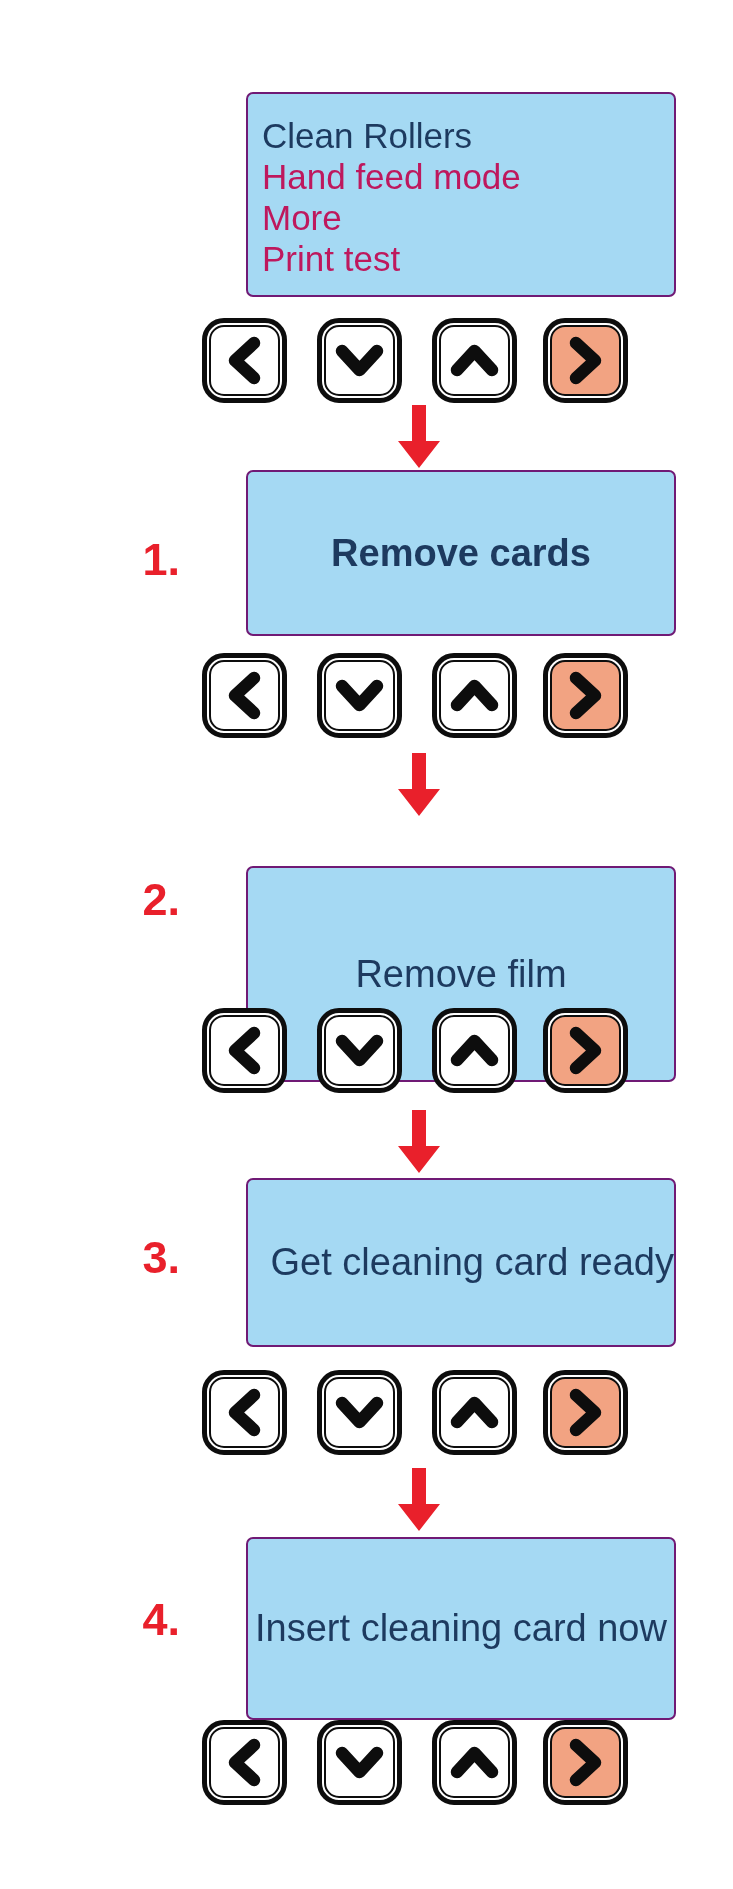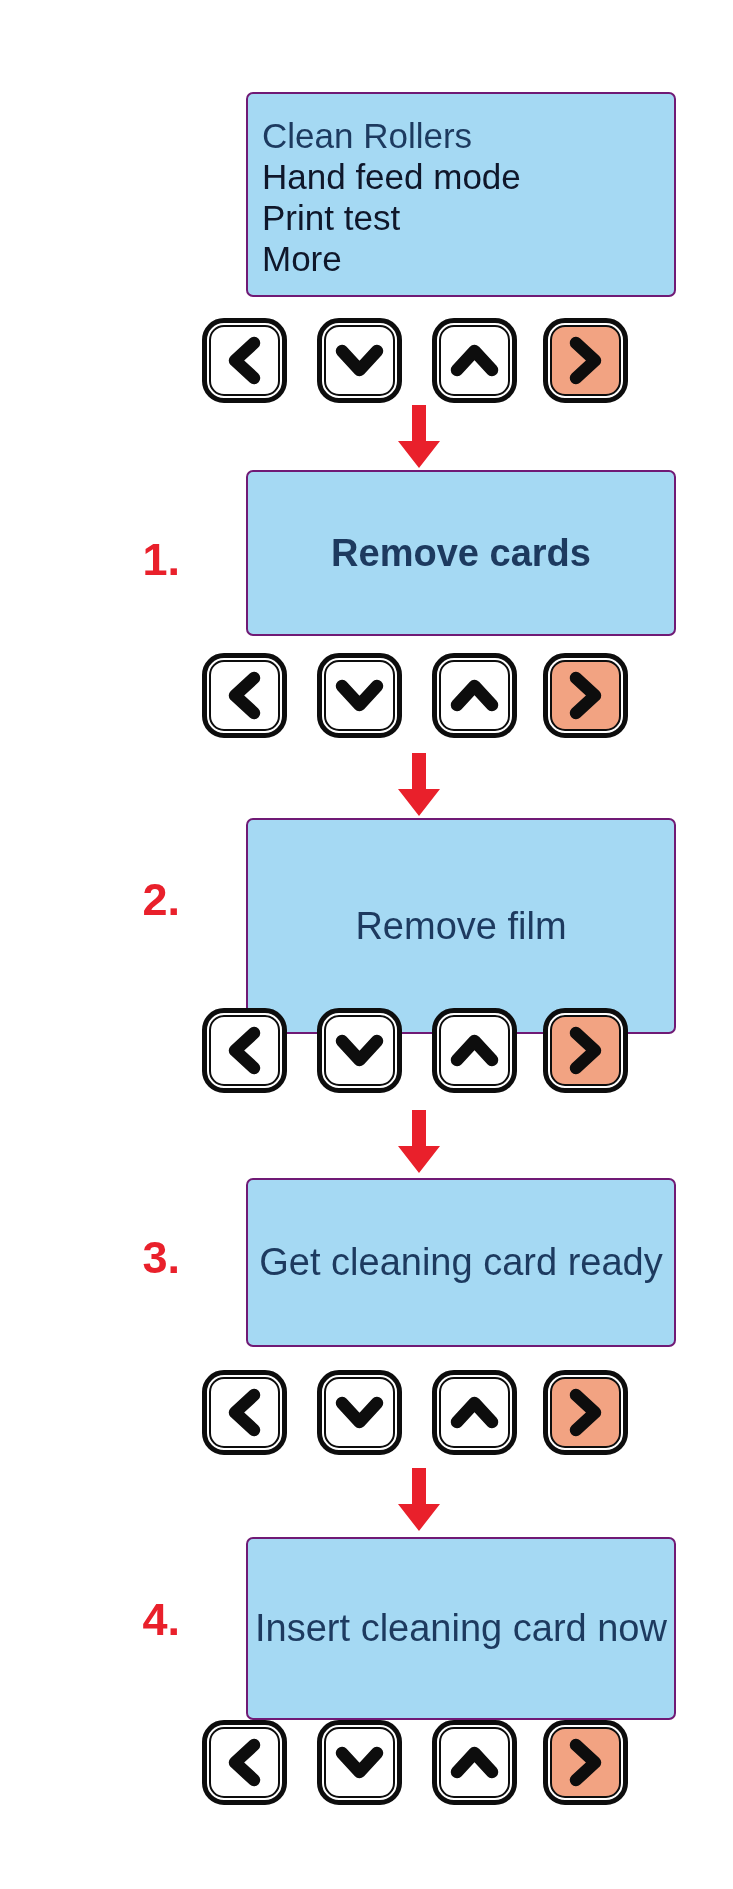--- a/index.html
+++ b/index.html
@@ -12,21 +12,21 @@
     background:#a5d9f3;border:2px solid #701a75;border-radius:7px;
     color:#1d3a5f;
     margin-left:48px;
   }
   .screen.center{
     display:flex;align-items:center;justify-content:center;
     font-size:38px;white-space:nowrap;
   }
   .menu-lines{padding:21px 6px 0 14px;font-size:35px;line-height:41px;}
   .menu-line{white-space:nowrap;}
-  .menu-line.dim{color:#0f172a;}
+  .menu-line.dim{color:#be185d;}
   .step-label{
     position:absolute;left:88px;width:92px;text-align:right;
     color:#e9202b;font-weight:bold;font-size:45px;line-height:52px;
   }
   .btn-row{position:absolute;left:0;width:733px;height:85px;}
   .pbtn{
     position:absolute;top:0;width:85px;height:85px;box-sizing:border-box;
     background:#ffffff;border:5px solid #0d0d0d;border-radius:22px;
   }
   .bezel{
@@ -39,22 +39,22 @@
 </style>
 </head>
 <body>
 
 <div class="canvas">
 
   <div class="screen" style="top:92px;height:205px;">
     <div class="menu-lines">
       <div class="menu-line">Clean Rollers</div>
       <div class="menu-line dim">Hand feed mode</div>
+      <div class="menu-line dim">More</div>
       <div class="menu-line dim">Print test</div>
-      <div class="menu-line dim">More</div>
     </div>
   </div>
   <div class="btn-row" style="top:318px;">
       <div class="pbtn" style="left: 202px;">
         <div class="bezel"></div>
         <svg class="chev" viewBox="0 0 75 75">
           <polyline points="47,20 28,37.5 47,55" fill="none" stroke="#0d0d0d" stroke-width="12.5" stroke-linecap="round" stroke-linejoin="round"></polyline>
         </svg>
       </div>
       <div class="pbtn" style="left: 317px;">
@@ -112,21 +112,21 @@
         </svg>
       </div>
     </div>
   <div class="arrow" style="top:753px;">
     <svg width="42" height="63" viewBox="0 0 42 63">
         <path d="M14,0 L28,0 L28,36 L42,36 L21,63 L0,36 L14,36 Z" fill="#e9202b"></path>
       </svg>
   </div>
 
   <div class="step-label" style="top:874px;">2.</div>
-  <div class="screen center" style="top:818px;height:216px;">
+  <div class="screen center" style="top:866px;height:216px;">
     <span>Remove film</span>
   </div>
   <div class="btn-row" style="top:1008px;">
       <div class="pbtn" style="left: 202px;">
         <div class="bezel"></div>
         <svg class="chev" viewBox="0 0 75 75">
           <polyline points="47,20 28,37.5 47,55" fill="none" stroke="#0d0d0d" stroke-width="12.5" stroke-linecap="round" stroke-linejoin="round"></polyline>
         </svg>
       </div>
       <div class="pbtn" style="left: 317px;">
@@ -148,21 +148,21 @@
         </svg>
       </div>
     </div>
   <div class="arrow" style="top:1110px;">
     <svg width="42" height="63" viewBox="0 0 42 63">
         <path d="M14,0 L28,0 L28,36 L42,36 L21,63 L0,36 L14,36 Z" fill="#e9202b"></path>
       </svg>
   </div>
 
   <div class="step-label" style="top:1232px;">3.</div>
-  <div class="screen center" style="top:1178px;height:169px;">
+  <div class="screen center" style="top:1178px;height:169px;justify-content:flex-end;">
     <span>Get cleaning card ready</span>
   </div>
   <div class="btn-row" style="top:1370px;">
       <div class="pbtn" style="left: 202px;">
         <div class="bezel"></div>
         <svg class="chev" viewBox="0 0 75 75">
           <polyline points="47,20 28,37.5 47,55" fill="none" stroke="#0d0d0d" stroke-width="12.5" stroke-linecap="round" stroke-linejoin="round"></polyline>
         </svg>
       </div>
       <div class="pbtn" style="left: 317px;">

